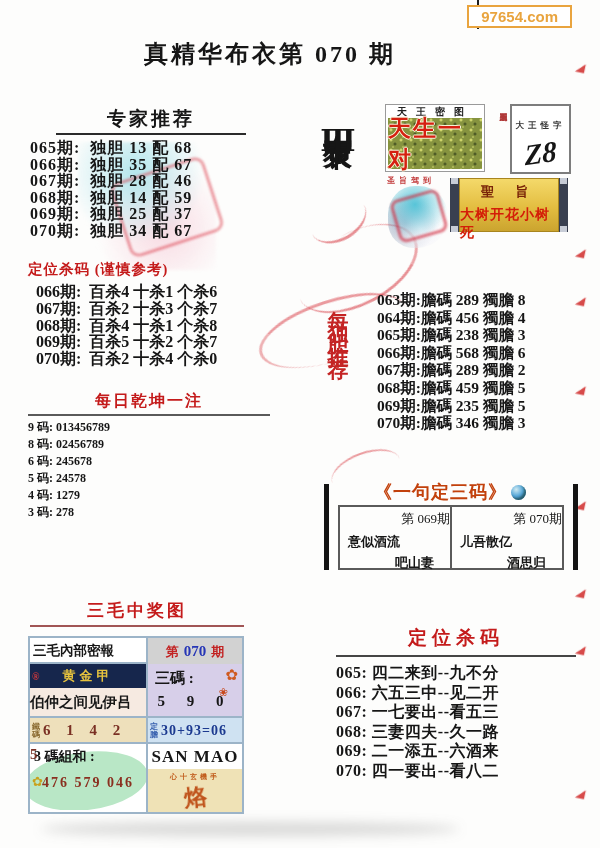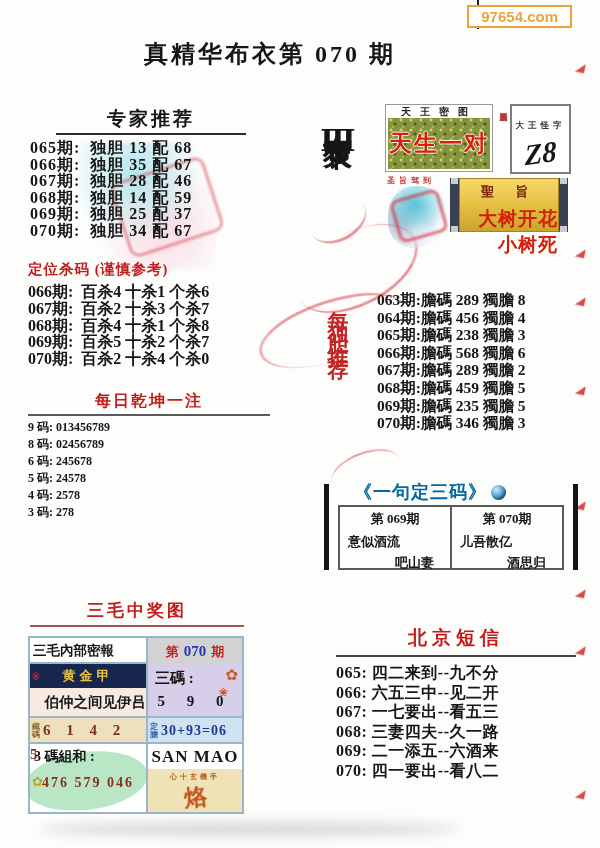--- a/index.html
+++ b/index.html
@@ -17,21 +17,21 @@
     font-size:24px;font-weight:bold;letter-spacing:3px;}
 
   
   .expert{position:absolute;left:30px;top:106px;width:242px;}
   .sec-title-dark{display:block;width:190px;margin:0 auto 5px;text-align:center;
     font-size:19px;font-weight:bold;letter-spacing:3px;border-bottom:2px solid #2b2b2b;padding-bottom:1px;}
   .expert .row{font-size:16px;font-weight:600;line-height:16.5px;letter-spacing:1px;white-space:pre;}
 
   .dingwei{position:absolute;left:28px;top:260px;width:252px;}
   .sec-title-red-sm{color:#c41b1b;font-size:14.5px;font-weight:bold;letter-spacing:1px;margin-bottom:5px;}
-  .dingwei .row{font-size:16px;font-weight:bold;line-height:16.8px;white-space:pre;}
+  .dingwei .row{font-size:16px;font-weight:bold;line-height:16.8px;white-space:pre;margin-left:8px;}
 
   .qiankun{position:absolute;left:28px;top:391px;width:242px;}
   .sec-title-red-c{color:#c41b1b;font-size:16px;font-weight:bold;text-align:center;letter-spacing:2px;}
   .qk-rule{border:none;border-top:2px solid #5a5a5a;margin:2px 0 3px;}
   .qiankun .row{font-size:12px;font-weight:bold;line-height:17px;white-space:pre;}
 
   .sanmao-h{position:absolute;left:30px;top:599px;width:214px;text-align:center;color:#c41b1b;
     font-size:17px;font-weight:bold;letter-spacing:3px;border-bottom:2px solid #a15555;padding-bottom:3px;}
 
   
@@ -40,21 +40,21 @@
   .c-r1l{position:absolute;left:0;top:0;width:116px;height:26px;border-bottom:2px solid #9cb4c8;
     font-size:13.5px;font-weight:bold;line-height:25px;padding-left:3px;box-sizing:border-box;}
   .c-r1r{position:absolute;left:118px;right:0;top:0;height:26px;border-bottom:2px solid #9cb4c8;
     background:#d2d2d2;text-align:center;line-height:25px;}
   .c-red{color:#c22323;font-weight:bold;font-size:13px;}
   .c-blue{color:#2636b6;font-weight:bold;font-size:15px;margin:0 5px;}
   .c-banner{position:absolute;left:0;top:26px;width:116px;height:24px;background:#16264c;color:#e6c23e;
     font-size:13px;font-weight:bold;letter-spacing:4px;line-height:24px;text-align:center;}
   .c-reg{position:absolute;left:2px;top:1px;color:#e03a3a;font-size:10px;letter-spacing:0;}
   .c-phrase{position:absolute;left:0;top:50px;width:116px;height:30px;background:#f6eae1;
-    font-size:14.5px;font-weight:bold;line-height:29px;text-align:right;border-bottom:2px solid #9cb4c8;box-sizing:border-box;}
+    font-size:14.5px;font-weight:bold;line-height:29px;text-align:left;border-bottom:2px solid #9cb4c8;box-sizing:border-box;}
   .c-three{position:absolute;left:118px;right:0;top:26px;height:54px;background:#d7cfe9;
     border-bottom:2px solid #9cb4c8;box-sizing:border-box;}
   .tc-label{position:absolute;left:7px;top:5px;font-size:15px;font-weight:bold;}
   .tc-val{position:absolute;left:0;right:0;top:29px;text-align:center;font-size:15px;font-weight:bold;letter-spacing:9px;}
   .tc-flower1{position:absolute;right:4px;top:2px;color:#cf5a20;font-size:15px;}
   .tc-flower2{position:absolute;right:14px;top:22px;color:#c8491c;font-size:11px;}
   .c-code{position:absolute;left:0;top:80px;width:116px;height:26px;background:#eee0bb;
     border-bottom:2px solid #9cb4c8;box-sizing:border-box;line-height:24px;}
   .tiny-label{display:inline-block;width:10px;font-size:8px;line-height:8px;vertical-align:middle;
     color:#8a6a30;font-weight:bold;margin:0 1px 0 2px;filter:blur(.3px);}
@@ -79,21 +79,21 @@
   
   .buyi{position:absolute;left:318px;top:112px;height:170px;writing-mode:vertical-rl;
     text-orientation:upright;font-size:29px;font-weight:bold;letter-spacing:3px;}
   .dudan-v{position:absolute;left:324px;top:294px;height:170px;writing-mode:vertical-rl;
     text-orientation:upright;color:#c42424;font-size:21px;font-weight:bold;letter-spacing:12px;}
   .dudan-rows{position:absolute;left:377px;top:291px;}
   .dudan-rows .row{font-size:15.5px;font-weight:bold;line-height:17.6px;white-space:pre;}
 
   
   .tianwang{position:absolute;left:385px;top:104px;width:186px;height:132px;}
-  .tw-left{position:absolute;left:0;top:0;width:108px;height:68px;border:1px solid #9a9a9a;background:#fff;box-sizing:border-box;}
+  .tw-left{position:absolute;left:0;top:0;width:100px;height:68px;border:1px solid #9a9a9a;background:#fff;box-sizing:border-box;}
   .tw-left-header{height:13px;font-size:10px;font-weight:bold;letter-spacing:9px;text-align:center;
     color:#222;overflow:hidden;white-space:nowrap;}
   .tw-green{position:absolute;left:2px;right:2px;top:13px;bottom:2px;display:flex;align-items:center;justify-content:center;
     background-color:#86933f;
     background-image:radial-gradient(circle at 3px 2px,#cdd46c 1.2px,transparent 1.8px),
       radial-gradient(circle at 7px 6px,#4f5c26 1.2px,transparent 1.8px),
       radial-gradient(circle at 5px 9px,#aab457 1px,transparent 1.6px);
     background-size:10px 10px;}
   .tw-main{font-size:23px;font-weight:900;color:#d52010;letter-spacing:2px;
     text-shadow:-1px 0 #f6f2d8,1px 0 #f6f2d8,0 -1px #f6f2d8,0 1px #f6f2d8;}
@@ -112,35 +112,35 @@
   .anime-sm::after{content:"";position:absolute;left:6px;top:8px;width:44px;height:38px;
     border:3px solid rgba(210,40,60,.65);border-radius:8px;transform:rotate(-16deg);filter:blur(.8px);}
   .scroll{position:absolute;left:450px;top:178px;width:118px;height:54px;}
   .roller{position:absolute;top:0;bottom:0;width:9px;background:#394050;}
   .roller.l{left:0;} .roller.r{right:0;}
   .roller::before,.roller::after{content:"";position:absolute;left:1px;width:7px;height:6px;background:#c7ccd6;}
   .roller::before{top:0;} .roller::after{bottom:0;}
   .scroll-body{position:absolute;left:9px;right:9px;top:0;bottom:0;border:1px solid #a8851e;box-sizing:border-box;
     background:linear-gradient(180deg,#f4d96a,#e3bd40 55%,#cba42f);}
   .sz-title{text-align:center;color:#7a2408;font-weight:bold;font-size:13px;letter-spacing:9px;margin-top:4px;}
-  .sz-line{text-align:right;color:#d41e08;font-weight:bold;font-size:19px;margin-top:5px;letter-spacing:1px;}
+  .sz-line{text-align:left;color:#d41e08;font-weight:bold;font-size:14px;margin-top:5px;letter-spacing:1px;}
 
   
   .yiju{position:absolute;left:324px;top:480px;width:254px;height:92px;}
   .yj-bar{position:absolute;top:4px;width:5px;height:86px;background:#141414;}
   .yj-bar.l{left:0;} .yj-bar.r{right:0;}
-  .yiju-title{position:absolute;left:30px;right:14px;top:0;text-align:left;color:#0369a1;
+  .yiju-title{position:absolute;left:12px;right:14px;top:0;text-align:center;color:#c2410c;
     font-size:18px;font-weight:bold;letter-spacing:1px;}
   .globe-icon{display:inline-block;width:15px;height:15px;border-radius:50%;vertical-align:-2px;margin-left:4px;
     background:radial-gradient(circle at 35% 30%,#cfeaf2,#58a8d8 45%,#2a6cb0 80%);
     box-shadow:inset -2px -2px 2px rgba(20,60,20,.45);}
   .yiju-table{position:absolute;left:14px;right:14px;top:25px;bottom:2px;border:2px solid #5a5a5a;display:flex;}
   .yiju-col{flex:1;position:relative;}
   .yiju-col.second{border-left:2px solid #5a5a5a;}
-  .y-head{text-align:center;font-size:13px;font-weight:bold;margin-top:3px;}
+  .y-head{text-align:right;font-size:13px;font-weight:normal;margin-top:3px;}
   .y-l1{font-size:13px;font-weight:bold;margin:5px 0 0 8px;}
   .y-l2{font-size:13px;font-weight:bold;text-align:right;margin:3px 16px 0 0;}
 
   
   .beijing{position:absolute;left:336px;top:625px;width:240px;}
   .bj-title{color:#c41b1b;font-size:19px;font-weight:bold;text-align:center;letter-spacing:5px;}
   .bj-rule{border:none;border-top:2px solid #454545;margin:4px 0 6px;}
   .beijing .row{font-size:16px;font-weight:bold;line-height:19.6px;letter-spacing:.5px;white-space:pre;}
 
   
@@ -216,21 +216,21 @@
 
   <section class="qiankun abs">
     <div class="sec-title-red-c">每日乾坤一注</div>
     <hr class="qk-rule">
     <div>
 
     <div class="row">9 码: 013456789</div>
         <div class="row">8 码: 02456789</div>
         <div class="row">6 码: 245678</div>
         <div class="row">5 码: 24578</div>
-        <div class="row">4 码: 2578</div>
+        <div class="row">4 码: 1279</div>
         <div class="row">3 码: 278</div>
       </div>
   </section>
 
   <div class="sanmao-h abs">三毛中奖图</div>
 
   <section class="card abs">
     <div class="vdiv"></div>
     <div class="c-r1l">三毛內部密報</div>
     <div class="c-r1r">
@@ -316,21 +316,21 @@
       </div>
       <div class="yiju-col second">
         <div class="y-head">第 070期</div>
         <div class="y-l1">儿吾散亿</div>
         <div class="y-l2">酒思归</div>
       </div>
     </div>
   </section>
 
   <section class="beijing abs">
-    <div class="bj-title">北京短信</div>
+    <div class="bj-title">定位杀码</div>
     <hr class="bj-rule">
     <div>
 
     <div class="row">065: 四二来到--九不分</div>
         <div class="row">066: 六五三中--见二开</div>
         <div class="row">067: 一七要出--看五三</div>
         <div class="row">068: 三妻四夫--久一路</div>
         <div class="row">069: 二一添五--六酒来</div>
         <div class="row">070: 四一要出--看八二</div>
       </div>

